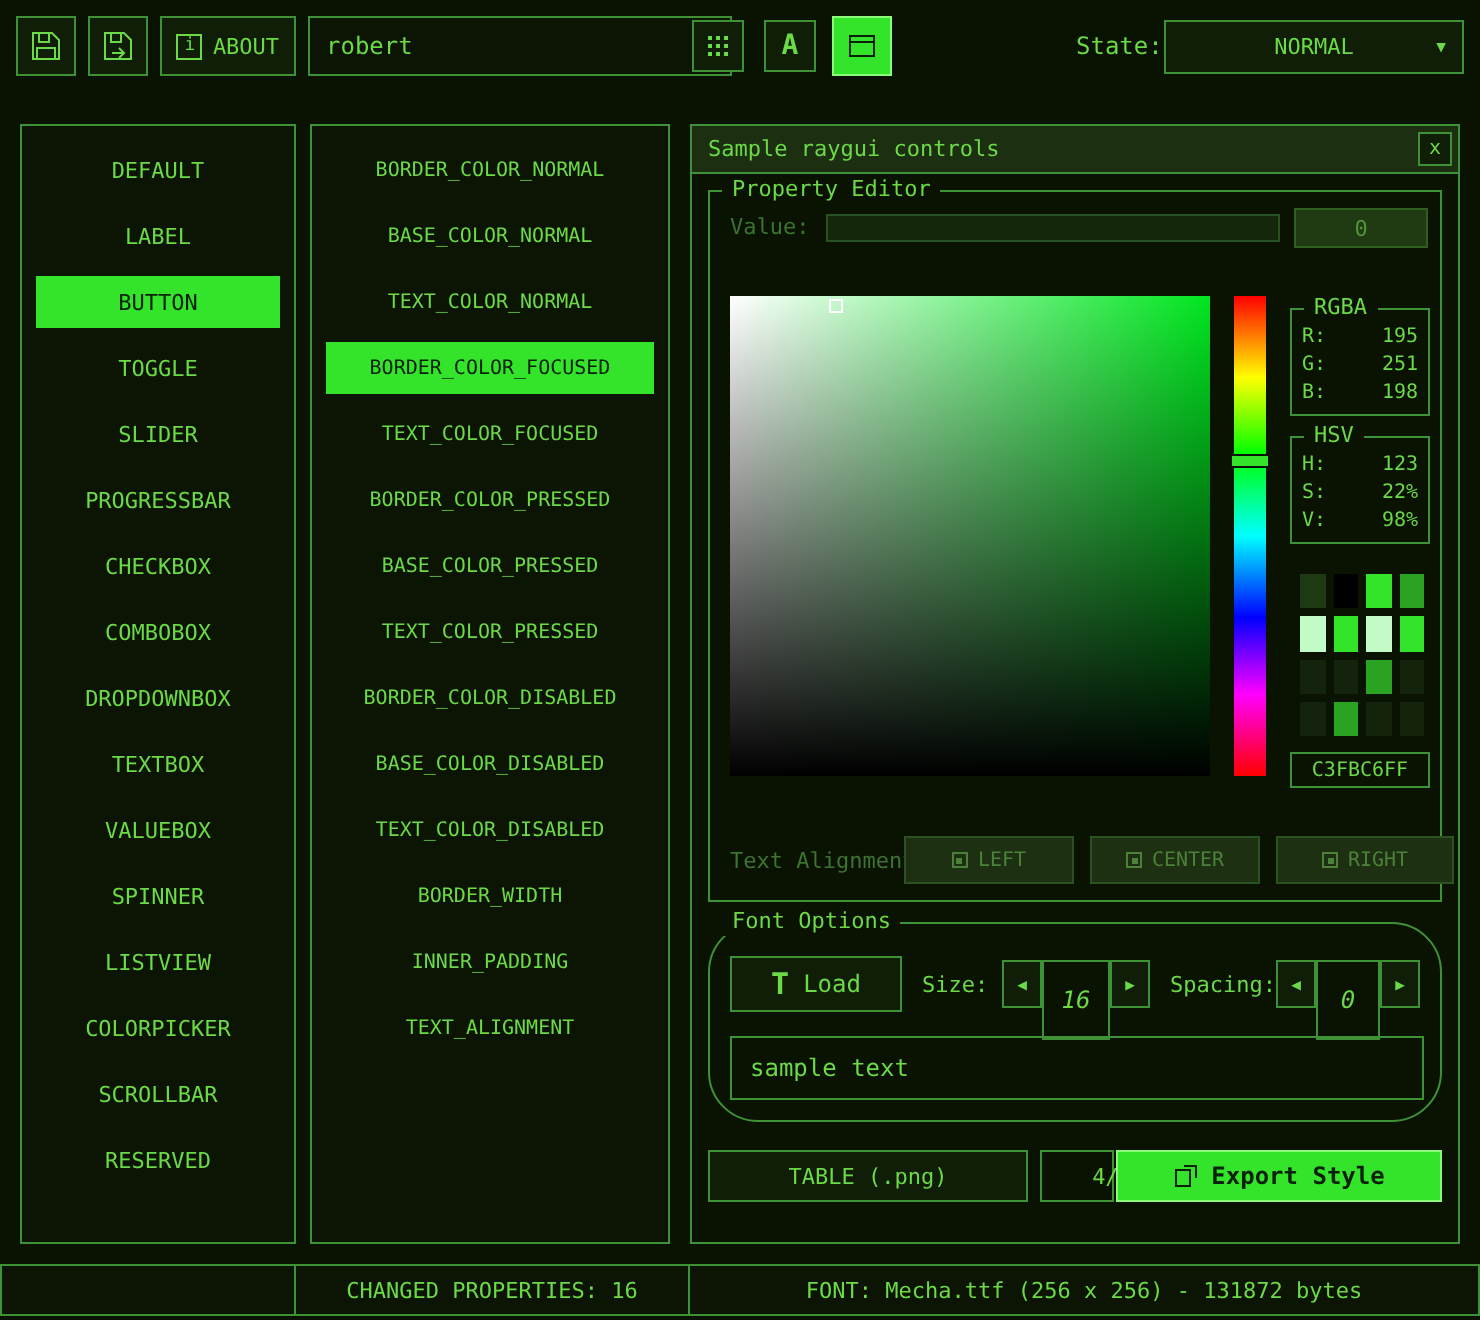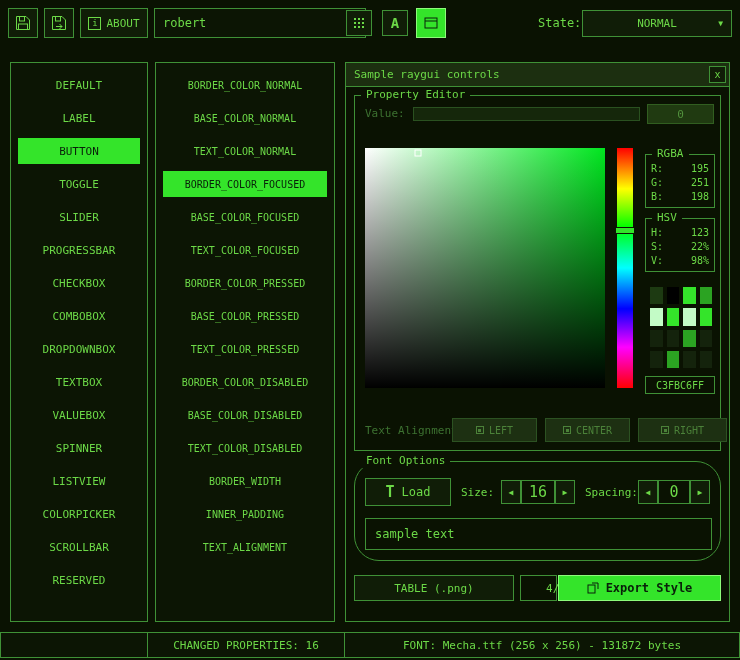--- a/index.html
+++ b/index.html
@@ -98,22 +98,22 @@
   #fo-group{left:8px;top:398px;width:367px;height:100px;border-radius:25px;}
   #load-btn{position:absolute;left:10px;top:16px;width:86px;height:28px;background:var(--ctrl);
     border:1px solid var(--border);color:var(--text);font-size:12px;display:flex;align-items:center;
     justify-content:center;gap:7px;cursor:pointer;}
   #load-btn .t-icon{font-size:15px;font-weight:bold;}
   .inline-label{position:absolute;color:var(--text);font-size:11px;top:24px;}
   #size-label{left:106px;}
   #spacing-label{left:230px;}
   .spin-btn{position:absolute;top:18px;width:20px;height:24px;background:var(--ctrl);border:1px solid var(--border);
     color:var(--text);font-size:8px;display:flex;align-items:center;justify-content:center;cursor:pointer;}
-  .spin-val{position:absolute;top:18px;height:24px;border:1px solid var(--border);color:var(--text);
-    font-size:15px;display:flex;align-items:center;justify-content:center;}
+  .spin-val{position:absolute;top:18px;height:40px;border:1px solid var(--border);color:var(--text);
+    font-size:12px;display:flex;align-items:center;justify-content:center;font-style:italic;}
   #size-left{left:146px;} #size-val{left:166px;width:34px;} #size-right{left:200px;}
   #spacing-left{left:283px;} #spacing-val{left:303px;width:32px;} #spacing-right{left:335px;}
   #sample-box{position:absolute;left:10px;top:56px;width:347px;height:32px;border:1px solid var(--border);
     color:var(--text);font-size:12px;display:flex;align-items:center;padding-left:9px;cursor:text;}
 
   #table-btn{position:absolute;left:8px;top:512px;width:160px;height:26px;background:var(--ctrl);
     border:1px solid var(--border);color:var(--text);font-size:11px;cursor:pointer;}
   #pages-box{position:absolute;left:174px;top:512px;width:32px;height:26px;border:1px solid var(--border);
     color:var(--text);font-size:11px;display:flex;align-items:center;justify-content:center;padding-left:35px;}
   #export-btn{position:absolute;left:212px;top:512px;width:163px;height:26px;background:var(--accent);
@@ -207,21 +207,20 @@
     <div class="list-item">COLORPICKER</div>
     <div class="list-item">SCROLLBAR</div>
     <div class="list-item">RESERVED</div>
   </div>
 
   <div class="panel" id="properties-panel">
     <div class="list-item">BORDER_COLOR_NORMAL</div>
     <div class="list-item">BASE_COLOR_NORMAL</div>
     <div class="list-item">TEXT_COLOR_NORMAL</div>
     <div class="list-item selected">BORDER_COLOR_FOCUSED</div>
-    <div class="list-item">BASE_COLOR_FOCUSED</div>
     <div class="list-item">TEXT_COLOR_FOCUSED</div>
     <div class="list-item">BORDER_COLOR_PRESSED</div>
     <div class="list-item">BASE_COLOR_PRESSED</div>
     <div class="list-item">TEXT_COLOR_PRESSED</div>
     <div class="list-item">BORDER_COLOR_DISABLED</div>
     <div class="list-item">BASE_COLOR_DISABLED</div>
     <div class="list-item">TEXT_COLOR_DISABLED</div>
     <div class="list-item">BORDER_WIDTH</div>
     <div class="list-item">INNER_PADDING</div>
     <div class="list-item">TEXT_ALIGNMENT</div>

